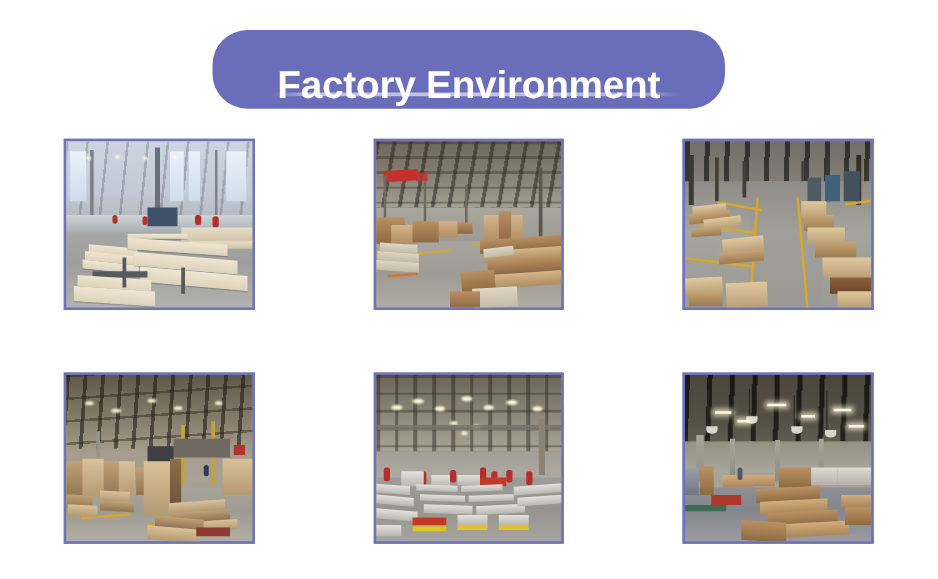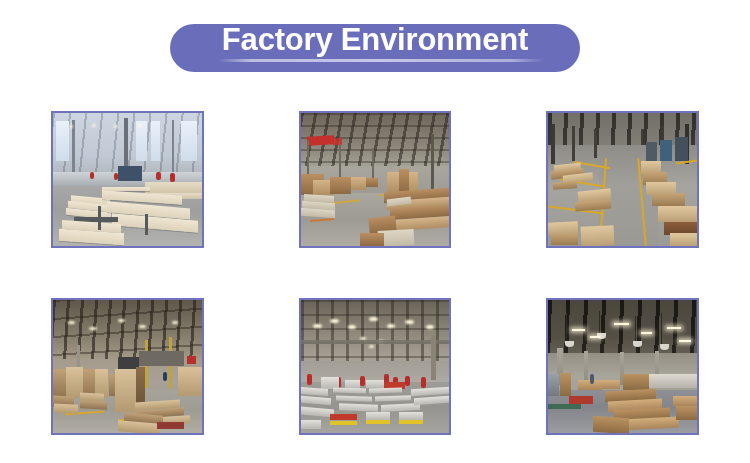--- a/index.html
+++ b/index.html
@@ -12,25 +12,25 @@
   }
 
   
   .banner-wrap{
     position:absolute;
     left:0;top:0;width:750px;height:92px;
   }
   .banner{
     position:absolute;
     left:170px;top:24px;
-    width:410px;height:48px;
+    width:410px;height:63px;
     background:#6a6dba;
     border-radius:28px;
     display:flex;
-    align-items:flex-start;
+    align-items:flex-end;
     justify-content:center;
   }
   .banner-title{
     color:#ffffff;
     font-size:31px;
     font-weight:bold;
     letter-spacing:-0.2px;
     line-height:1;
     margin-bottom:4px;
     white-space:nowrap;

